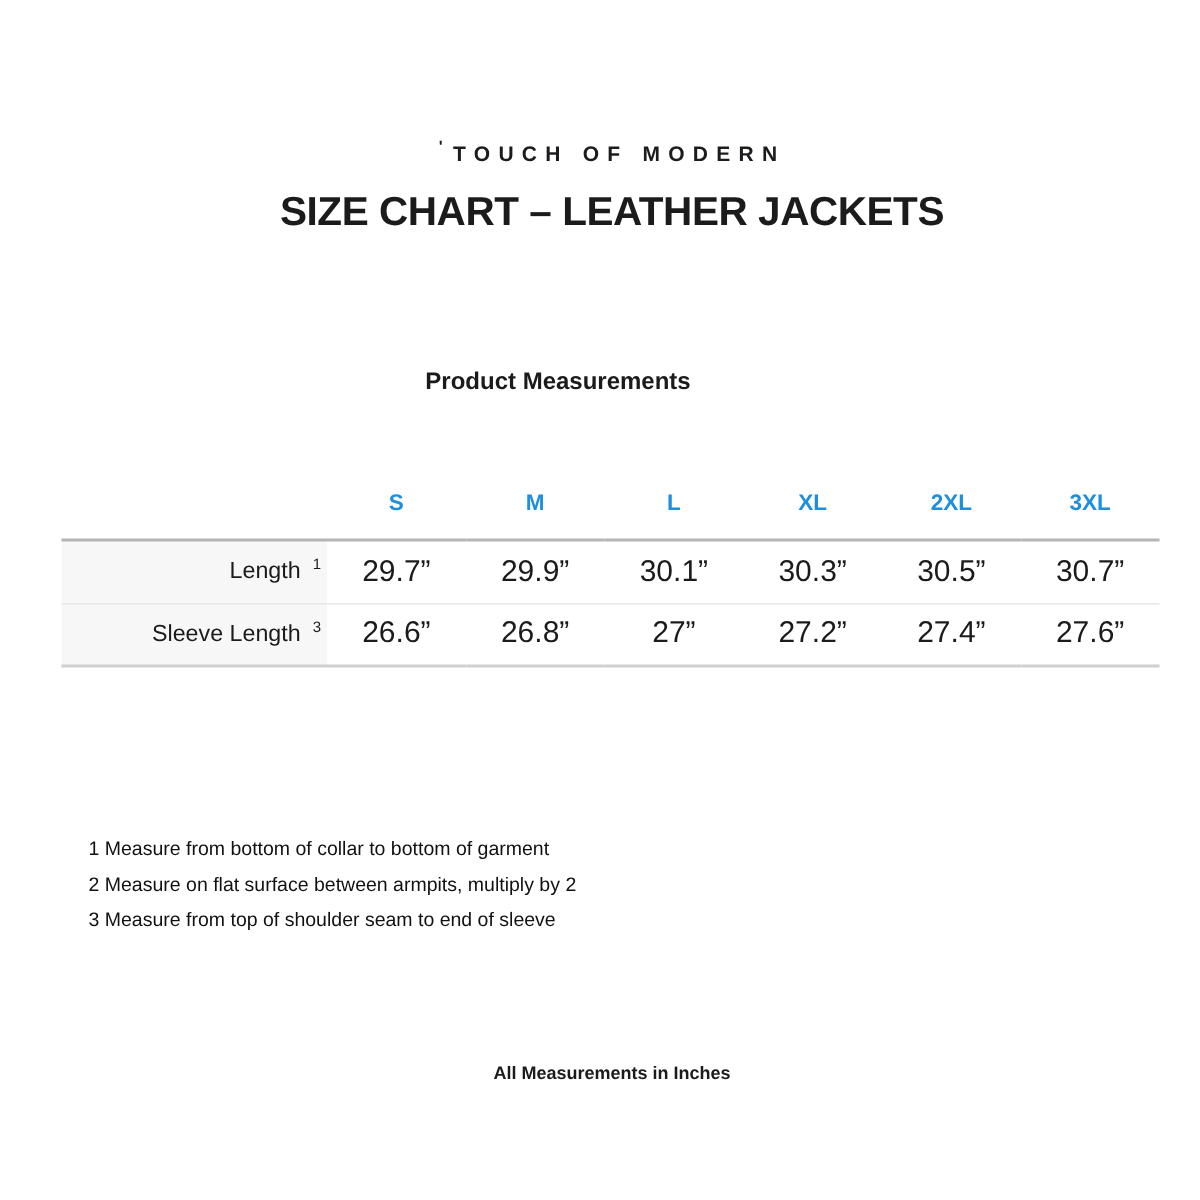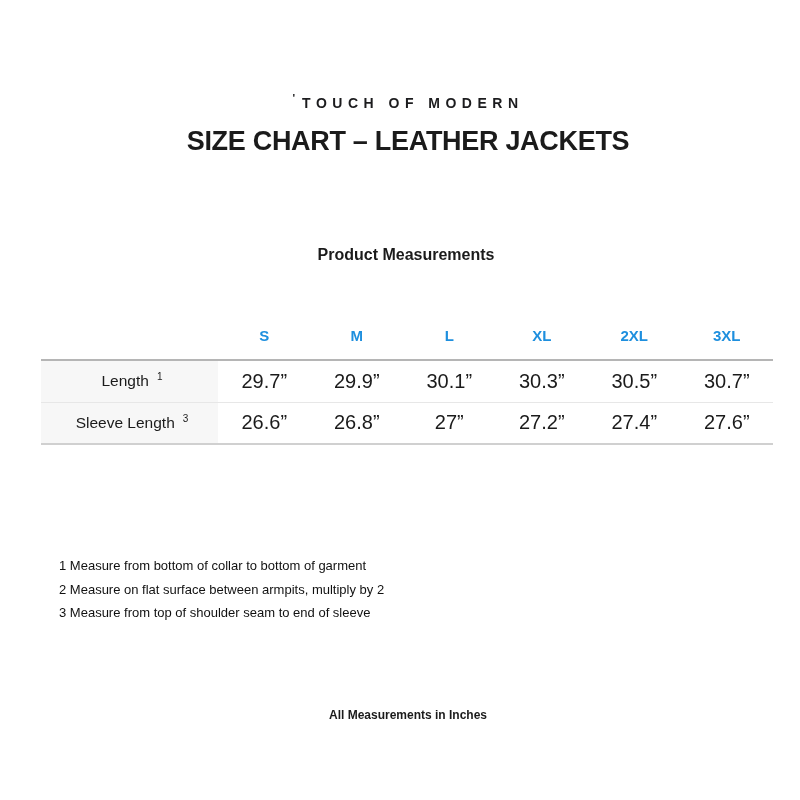--- a/index.html
+++ b/index.html
@@ -48,21 +48,20 @@
     color:#1b1b1b;
     white-space:nowrap;
   }
 
   
   .subtitle{
     position:absolute;top:234px;left:0;width:728px;
     text-align:center;
     font-size:16px;font-weight:700;
     color:#1b1b1b;
-    margin-left:34px;
   }
 
   
   table.size-chart{
     position:absolute;left:33px;top:303px;
     width:732px;
     border-collapse:collapse;
     table-layout:fixed;
   }
   table.size-chart col.c-label{width:177px;}
@@ -80,21 +79,21 @@
     height:42px;
     vertical-align:middle;
     text-align:center;
     font-size:20px;font-weight:400;
     color:#1b1b1b;
     border-bottom:1px solid var(--border-light);
     padding:0;
   }
   table.size-chart td.labelcol{
     background:var(--labelbg);
-    text-align:center;
+    text-align:right;
     padding-left:5px;
     font-size:15.5px;
   }
   table.size-chart tr:last-child td{
     border-bottom:2px solid var(--border-bottom);
   }
   td.labelcol sup{
     font-size:10px;
     vertical-align:6px;
     line-height:0;

